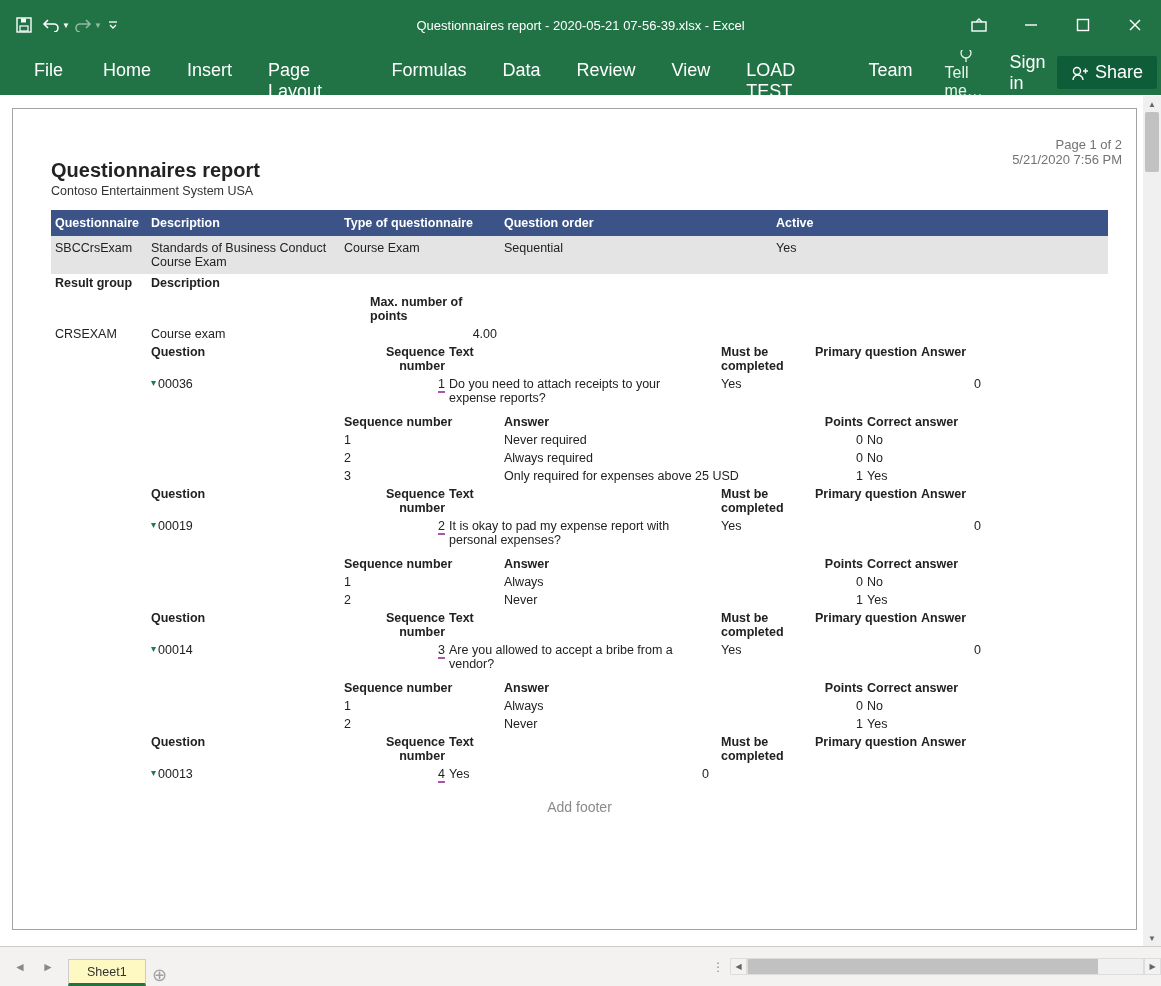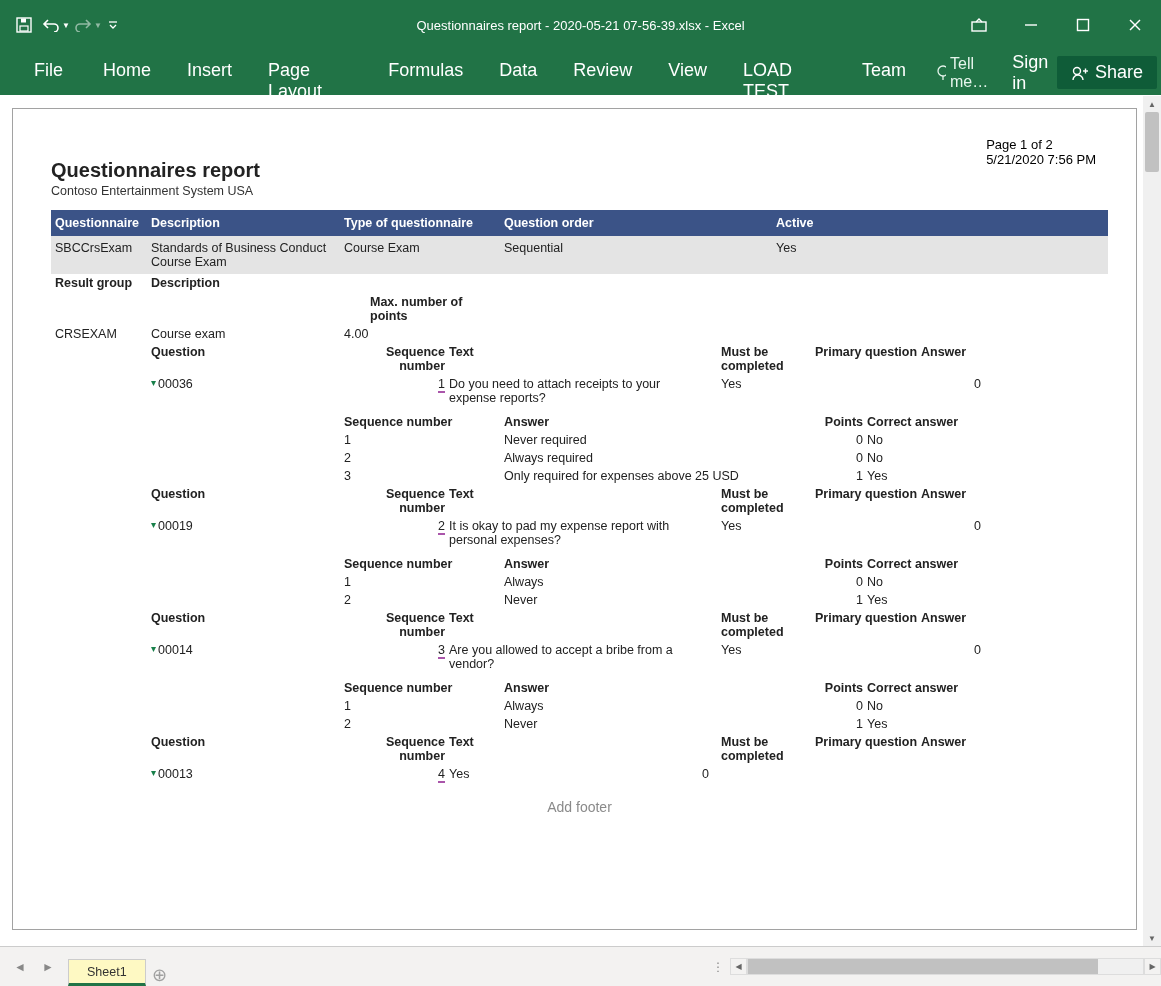--- a/index.html
+++ b/index.html
@@ -13,34 +13,34 @@
     .dropdown-caret { font-size: 8px; margin-left: 2px; }
     .file-title { position: absolute; left: 50%; transform: translateX(-50%); color: #fff; font-size: 13px; }
     .win-controls { margin-left: auto; display: flex; }
     .win-btn { width: 52px; height: 50px; display: inline-flex; align-items: center; justify-content: center; color: #fff; cursor: pointer; font-size: 14px; }
 
     
     .ribbon-tabs { background: #217346; height: 46px; display: flex; padding-left: 16px; gap: 0; border-bottom: 1px solid #fff;}
     .ribbon-tab { color: #fff; font-size: 18px; padding: 10px 18px; cursor: pointer; }
     .ribbon-tab.file { padding-right:22px; }
     .ribbon-right { margin-left: auto; display: flex; align-items: center; gap: 0; padding-right: 4px;}
-    .tellme { display: flex; align-items: center; color: #e6f5ec; font-size: 16px; padding: 6px 10px; cursor: text;}
+    .tellme { display: flex; align-items: center; color: #e6f5ec; font-size: 16px; padding: 6px 10px; cursor: text; flex-direction: column;}
     .signin { color: #fff; font-size: 18px; padding: 4px 8px; cursor: pointer; }
     .share-btn { display:flex; align-items:center; gap:6px; background: #0f5c38; color:#fff; font-size: 18px; padding: 6px 14px; cursor: pointer; border-radius:2px;}
 
     
     .doc-viewport { position: absolute; top:96px; left:0; right:0; bottom:40px; overflow:hidden; background:#fff;}
     .vscroll { position:absolute; right:0; top:0; bottom:0; width:18px; background:#f0f0f0; }
     .vscroll-up, .vscroll-down { height:16px; display:flex; align-items:center; justify-content:center; font-size:8px; color:#666; cursor:pointer;}
     .vscroll-up { position:absolute; top:0; left:0; right:0; }
     .vscroll-down { position:absolute; bottom:0; left:0; right:0; }
     .vscroll-thumb { position:absolute; top:16px; left:2px; right:2px; height:60px; background:#c1c1c1; border-radius:2px; cursor:pointer;}
 
     .page { margin: 12px 24px 0 12px; border:1px solid #a2a2a2; padding: 26px 28px 12px 38px; height: 822px; position:relative; font-family: "Segoe UI", Arial, sans-serif;}
-    .page-header-right { position:absolute; top:28px; right:40px; font-size:13px; color:#000000;}
+    .page-header-right { position:absolute; top:28px; right:14px; text-align:right; font-size:13px; color:#737373;}
     .report-title { font-size:20px; font-weight:bold; color:#222; margin-top:24px;}
     .report-subtitle { font-size:12.5px; color:#333; margin-top:2px; }
 
     .blue-header { background:#3b5387; color:#fff; display:flex; font-size:12.5px; font-weight:bold; padding:6px 0; margin-top:12px;}
     .gray-row { background:#e4e4e4; display:flex; font-size:12.5px; color:#222; padding:5px 0; align-items:flex-start;}
     .plain-row { display:flex; font-size:12.5px; color:#222; padding:2px 0; align-items:flex-start;}
     .bold { font-weight:bold; }
 
     .col-q { width:100px; padding-left:4px;}
     .col-desc { width:193px;}
@@ -195,21 +195,21 @@
     </div>
 
     <div class="plain-row bold">
       <div class="c1">Result group</div>
       <div class="c2">Description</div>
       <div style="width:157px;padding-left:26px;margin-top:19px;">Max. number of points</div>
     </div>
     <div class="plain-row">
       <div class="c1">CRSEXAM</div>
       <div class="c2">Course exam</div>
-      <div style="width:153px;">4.00</div>
+      <div style="width:153px;text-align:right;">4.00</div>
     </div>
 
     <div id="questions-container">
     <div class="plain-row bold">
       <div class="c1"></div>
       <div class="c2">Question</div>
       <div style="width:105px;text-align:right;padding-right:4px;">Sequence number</div>
       <div class="c4">Text</div>
       <div class="c5">Must be completed</div>
       <div class="c6">Primary question</div>

